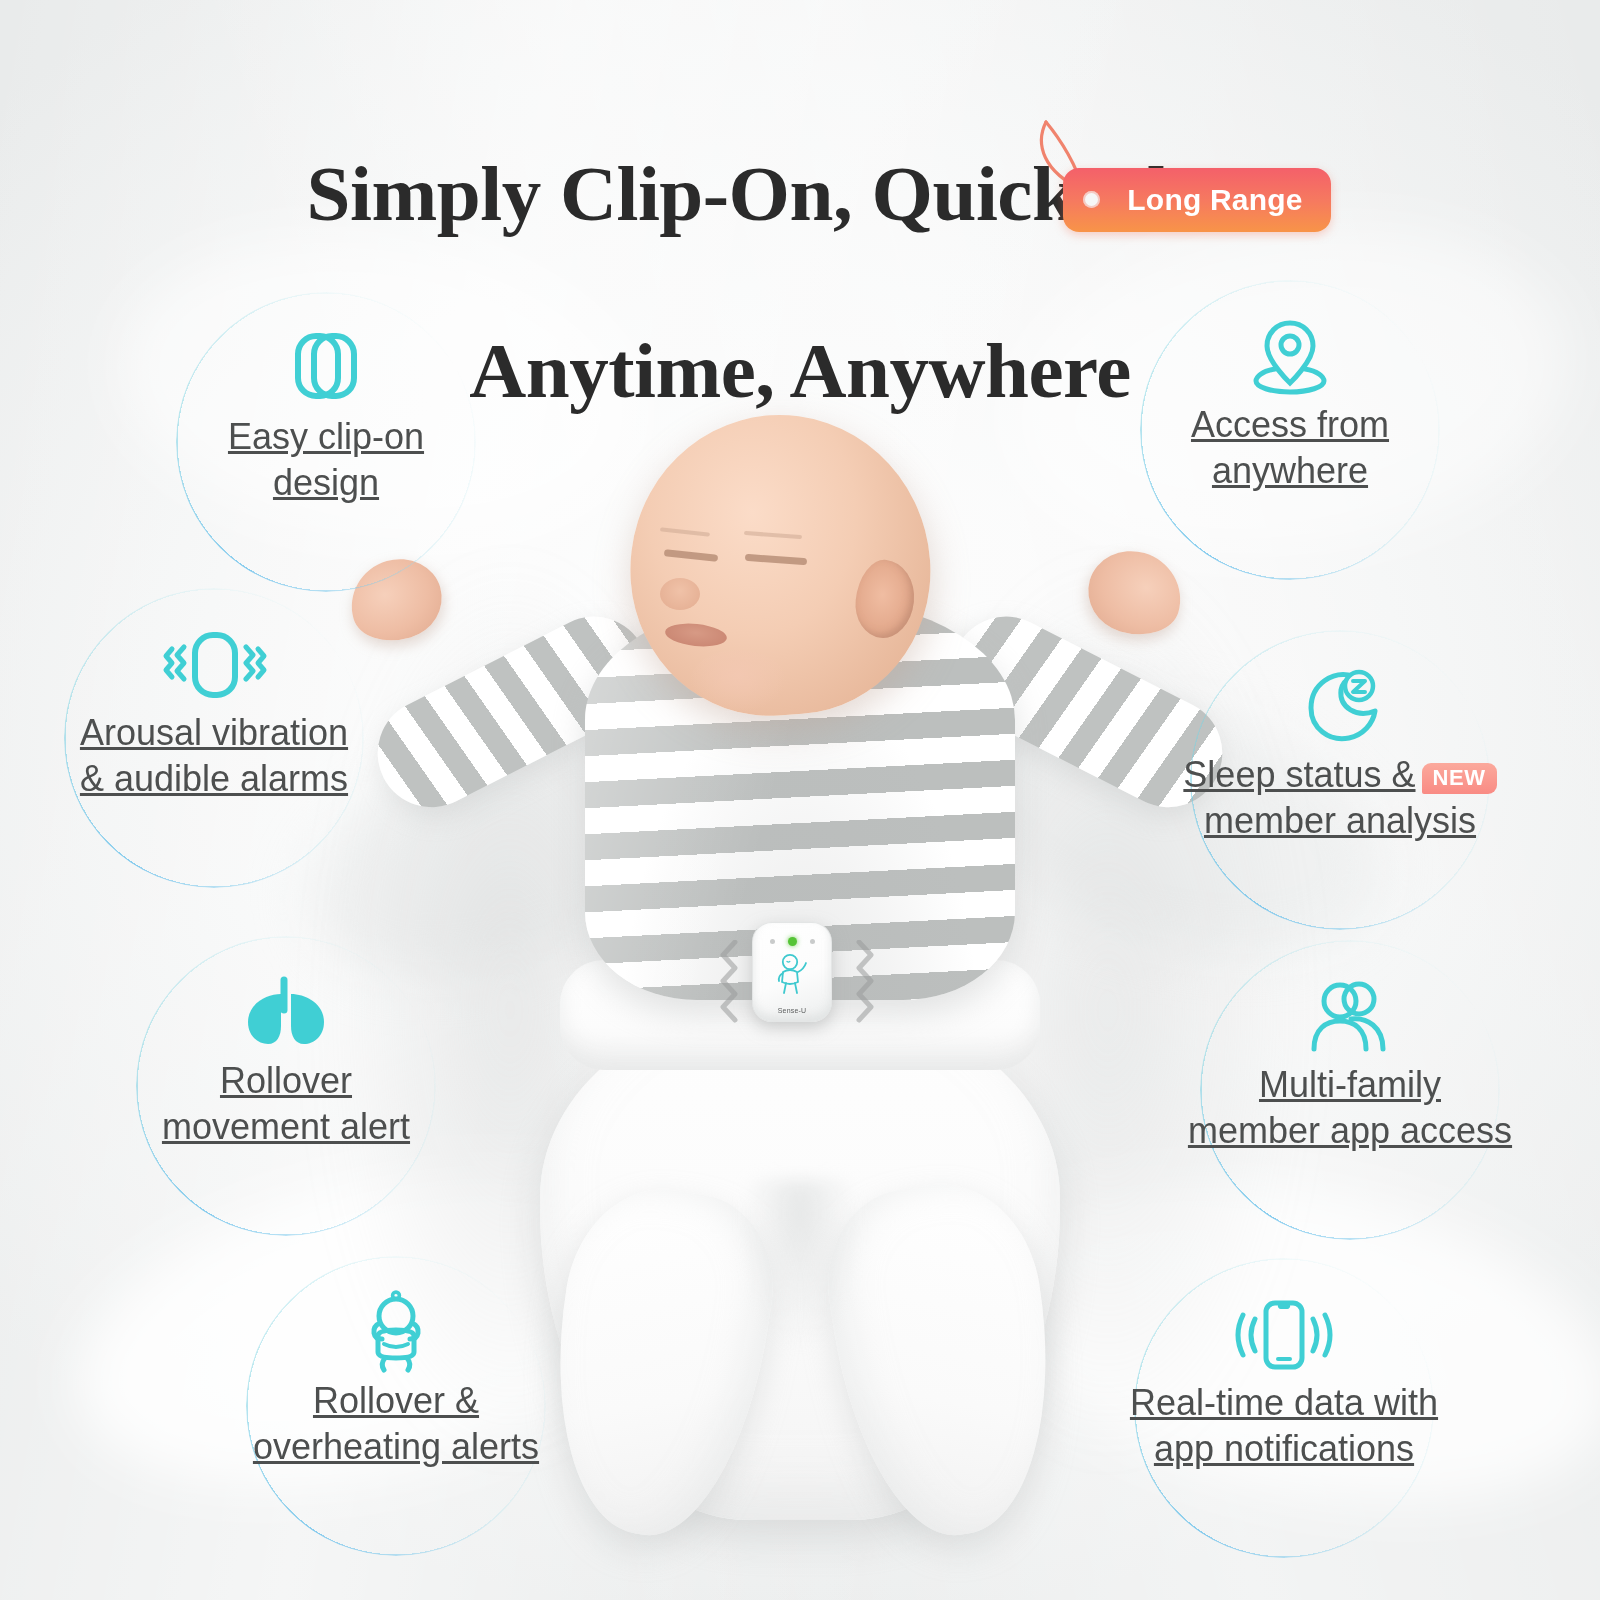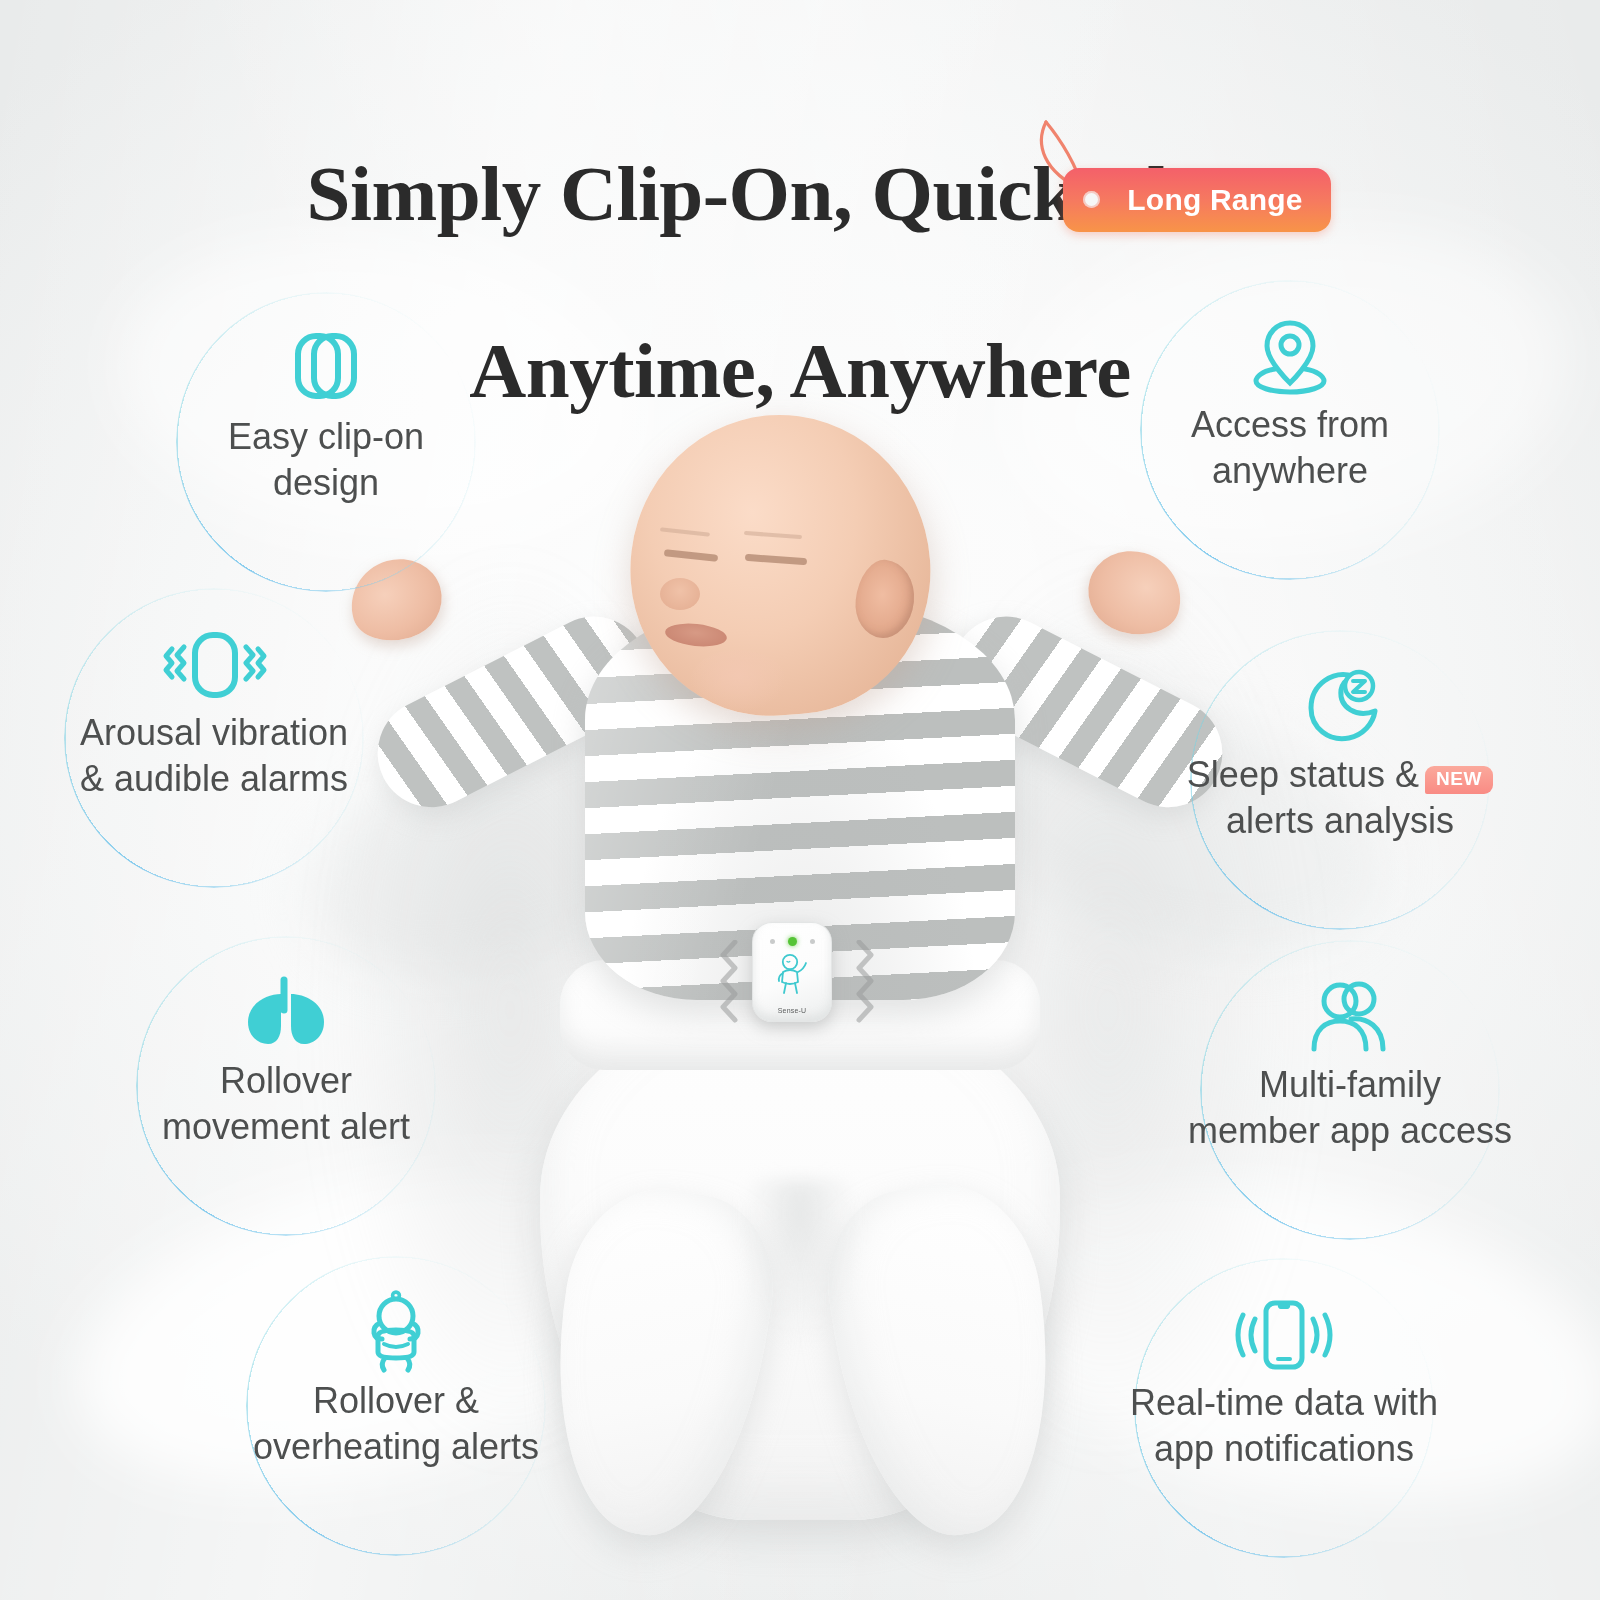--- a/index.html
+++ b/index.html
@@ -221,29 +221,30 @@
     position:absolute;left:0;right:0;top:34px;height:86px;
     display:flex;align-items:center;justify-content:center;
   }
   .feat-text{
     position:absolute;left:-70px;right:-70px;top:122px;
     text-align:center;
     font-size:36px;line-height:1.28;
     color:#4d4f4f;
     font-family:"Liberation Sans",sans-serif;
     white-space:pre-line;
+    text-decoration:underline;
   }
   .feat-text.withbadge{white-space:normal;}
 
   .new-badge{
     display:inline-block;vertical-align:2px;
     margin-left:6px;
     background:linear-gradient(180deg,#fba99c 0%,#f98b84 100%);
     color:#ffffff;
-    font-size:19px;font-weight:bold;letter-spacing:.6px;
+    font-size:22px;font-weight:bold;letter-spacing:.6px;
     padding:3px 11px 4px 11px;
     border-radius:9px 9px 9px 2px;
     line-height:1.1;
   }
 
   
   #feat-clip      {left:176px;  top:292px;}
   #feat-vibration {left:64px;   top:588px;}
   #feat-abdominal {left:136px;  top:936px;}
   #feat-rollover  {left:246px;  top:1256px;}
@@ -414,21 +415,21 @@
     <div class="ring"></div>
     <div class="feat-icon">
       <svg width="86" height="82" viewBox="0 0 86 82">
         <path d="M56 10 C36 4, 14 18, 14 42 C14 62, 32 76, 52 72 C66 69, 76 58, 78 45 C60 52, 42 42, 44 24 C45 18, 50 13, 56 10 Z" fill="none" stroke="#40cfd4" stroke-width="5" stroke-linejoin="round"></path>
         <circle cx="62" cy="20" r="14" fill="#f6f7f7" stroke="#40cfd4" stroke-width="4.5"></circle>
         <path d="M56 15 h12 l-12 11 h12" fill="none" stroke="#40cfd4" stroke-width="4" stroke-linecap="round" stroke-linejoin="round"></path>
       </svg>
     </div>
     <div class="feat-text withbadge">
       <span>Sleep status &amp;</span><span class="new-badge">NEW</span><br>
-      <span>alerts analysis</span>
+      <span>member analysis</span>
     </div>
   </div>
 
   <div class="feat" id="feat-realtime">
     <div class="ring"></div>
     <div class="feat-icon">
       <svg width="120" height="80" viewBox="0 0 120 80">
         <rect x="42" y="8" width="36" height="64" rx="9" ry="9" fill="none" stroke="#40cfd4" stroke-width="5"></rect>
         <path d="M54 10 h12 a3 3 0 0 1 -3 4 h-6 a3 3 0 0 1 -3 -4 z" fill="#40cfd4"></path>
         <path d="M54 64 h12" stroke="#40cfd4" stroke-width="4" stroke-linecap="round"></path>

